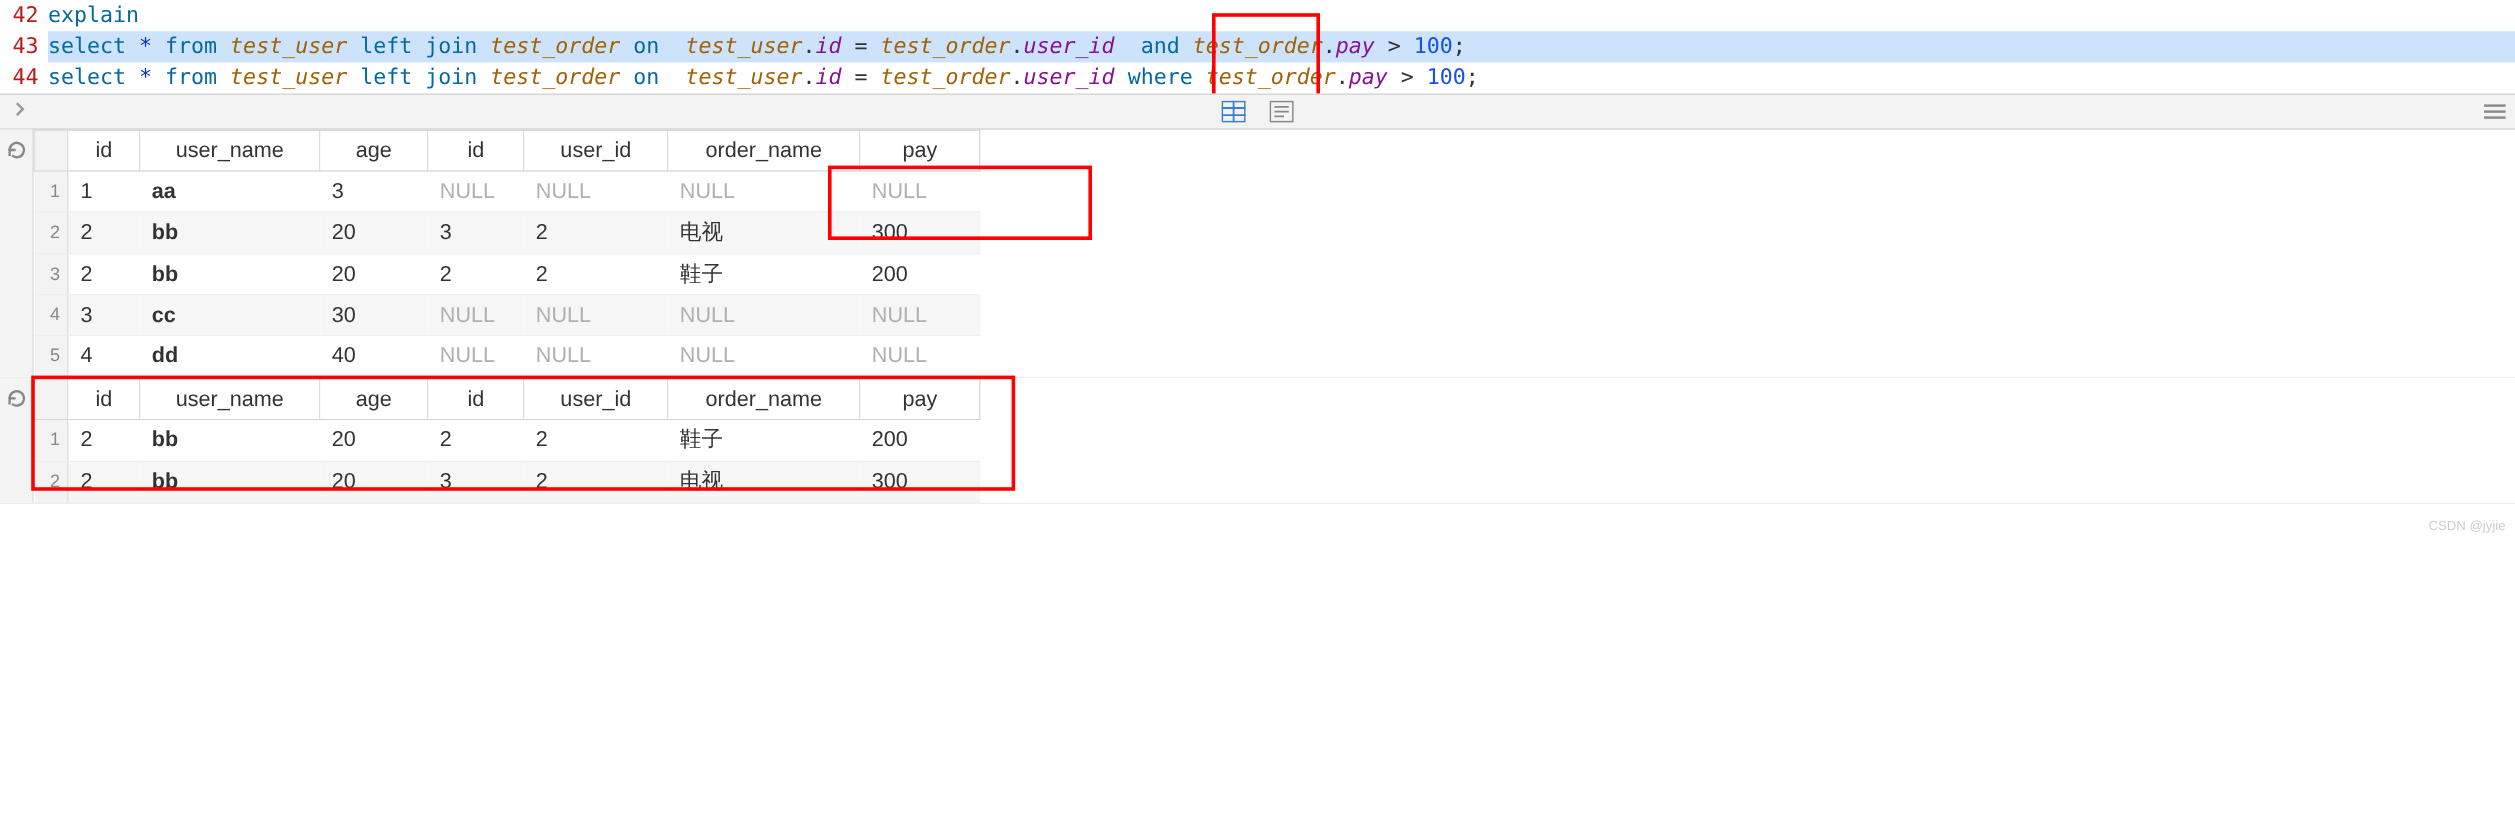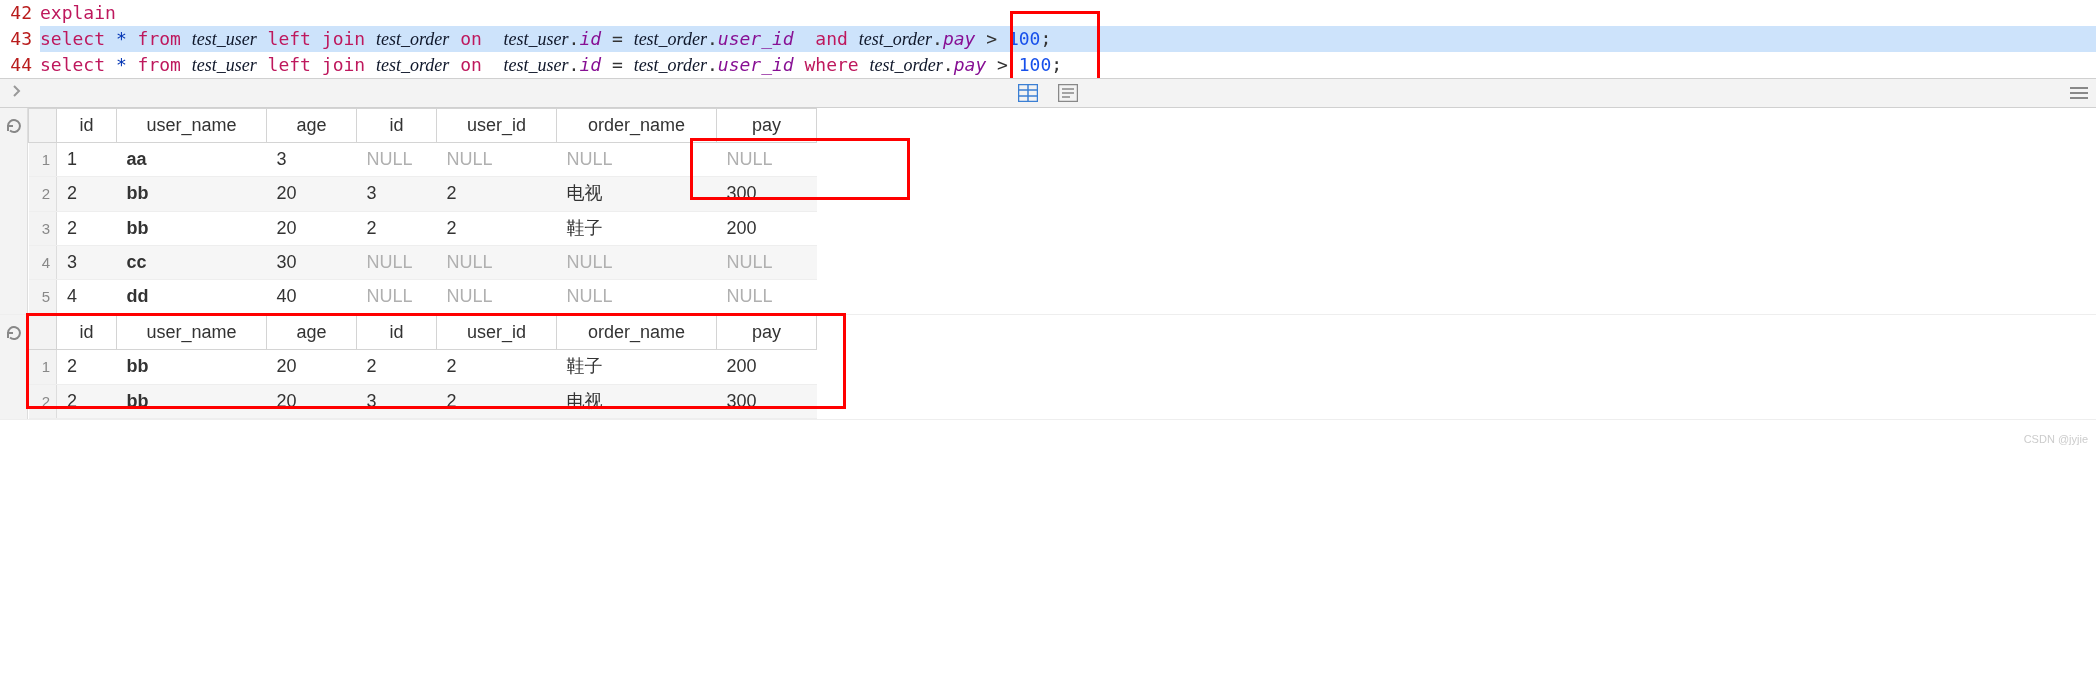--- a/index.html
+++ b/index.html
@@ -32,22 +32,22 @@
       flex: 1;
       font-family: Menlo, Monaco, Consolas, monospace;
       white-space: pre;
       position: relative;
       height: 26px;
       line-height: 26px;
     }
     .line.selected .code-content {
       background: #cde3fb;
     }
-    .tok-kw { color: #be185d; }
-    .tok-ident { color: #0f172a; font-style: italic; font-family: Liberation Serif, serif; }
+    .tok-kw { color: #0369a1; }
+    .tok-ident { color: #a16207; font-style: italic; }
     .tok-field { color: #871094; font-style: italic; }
     .tok-op { color: #333; }
     .tok-num { color: #1750eb; margin-top: 16px; }
     .tok-punct { color: #333; }
     .tok-star { color: #0033b3; }
 
     .red-box-editor {
       position: absolute;
       border: 3px solid #ff0000;
       pointer-events: none;

